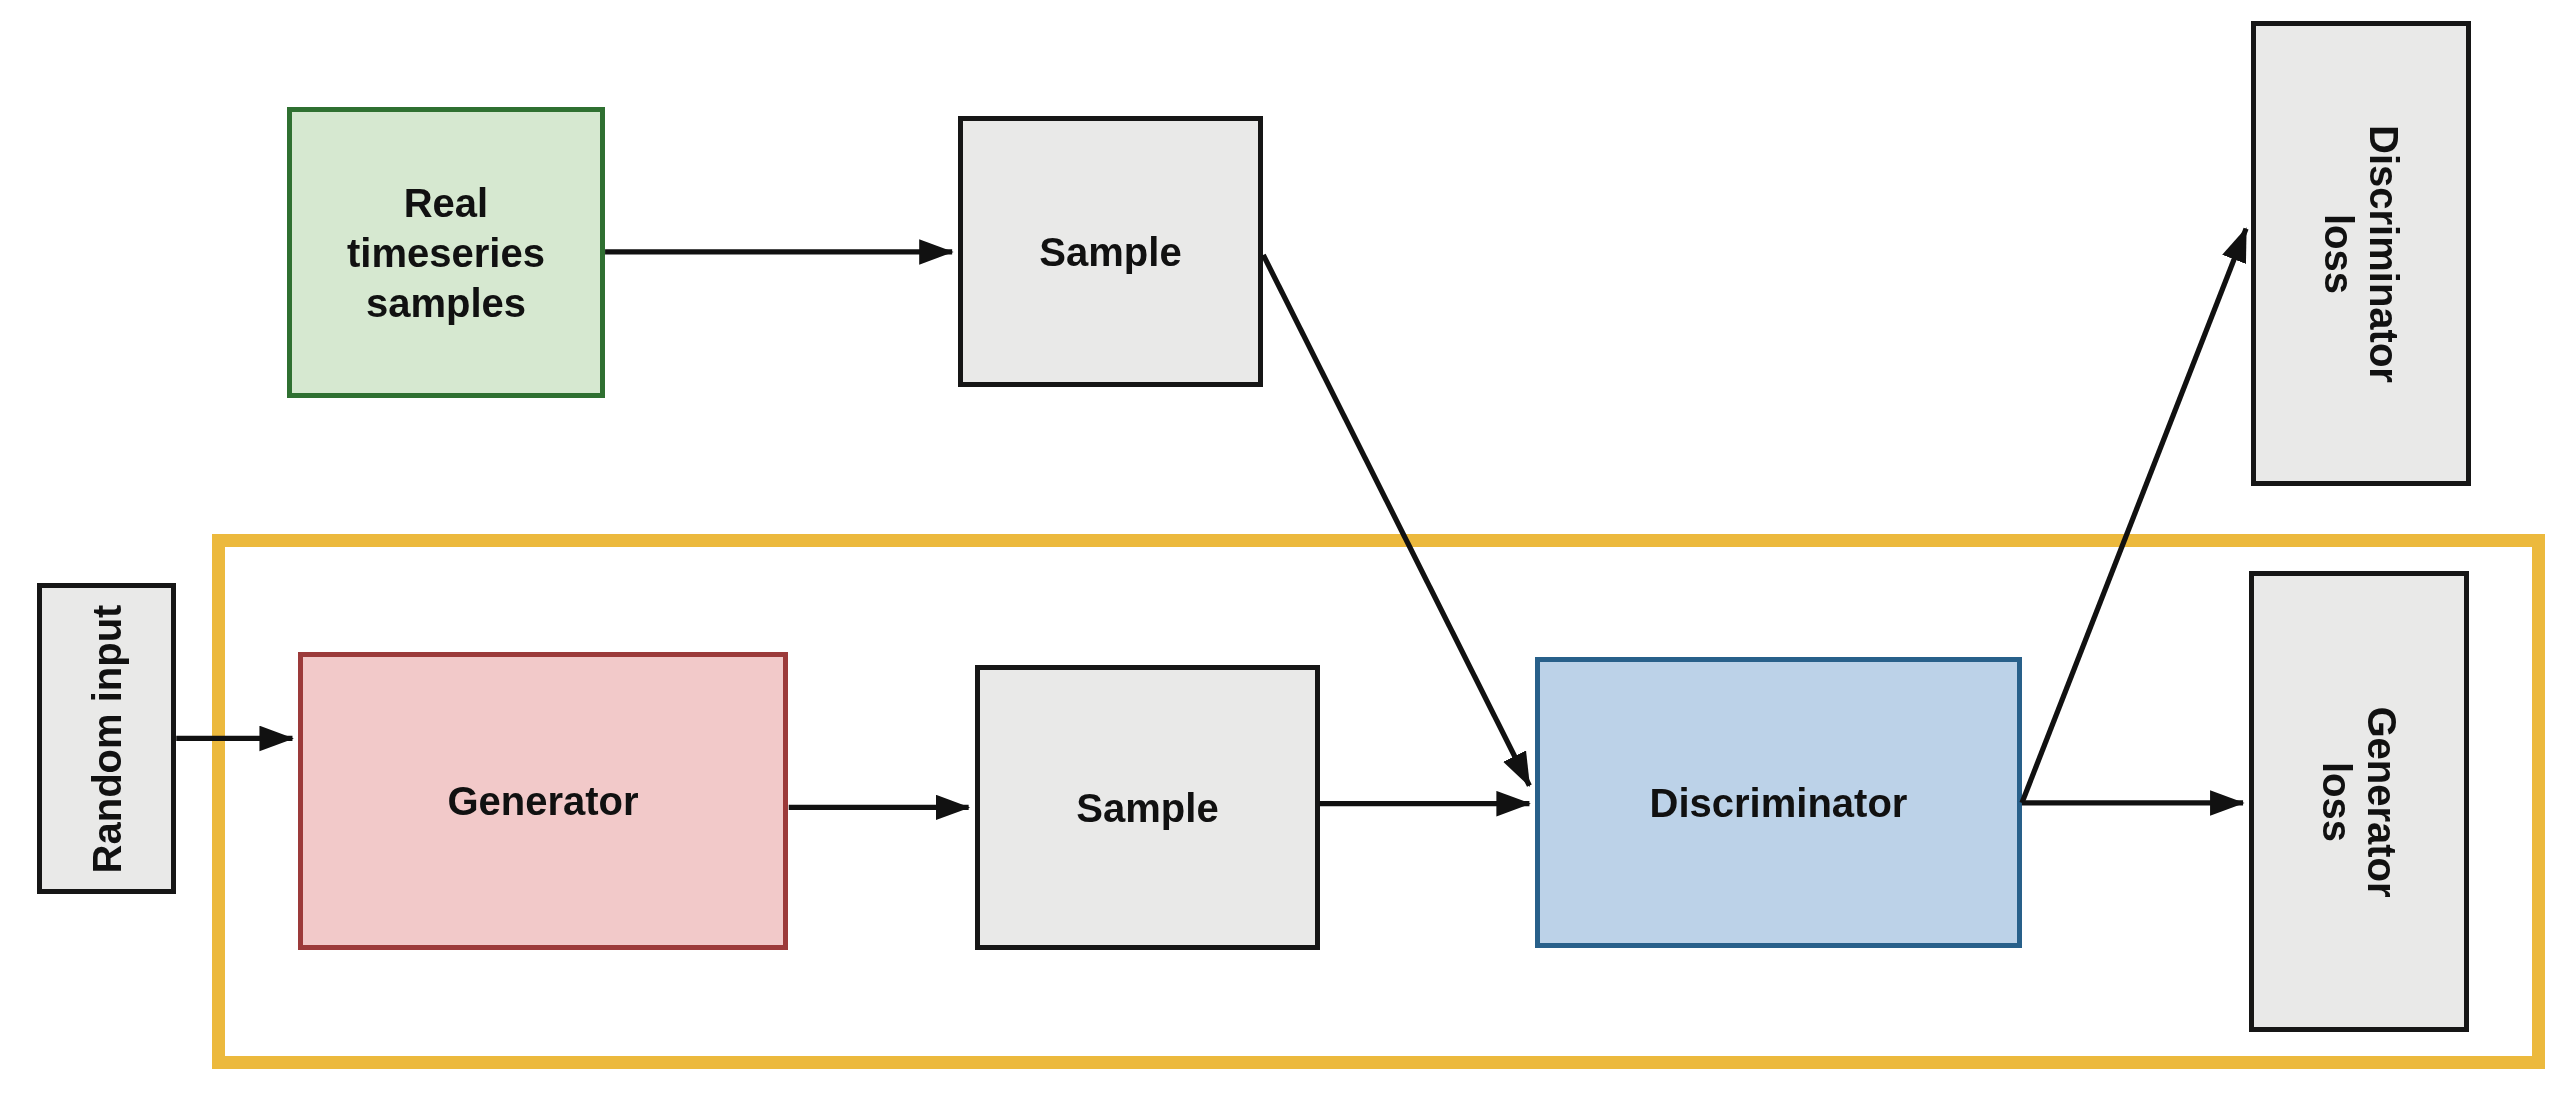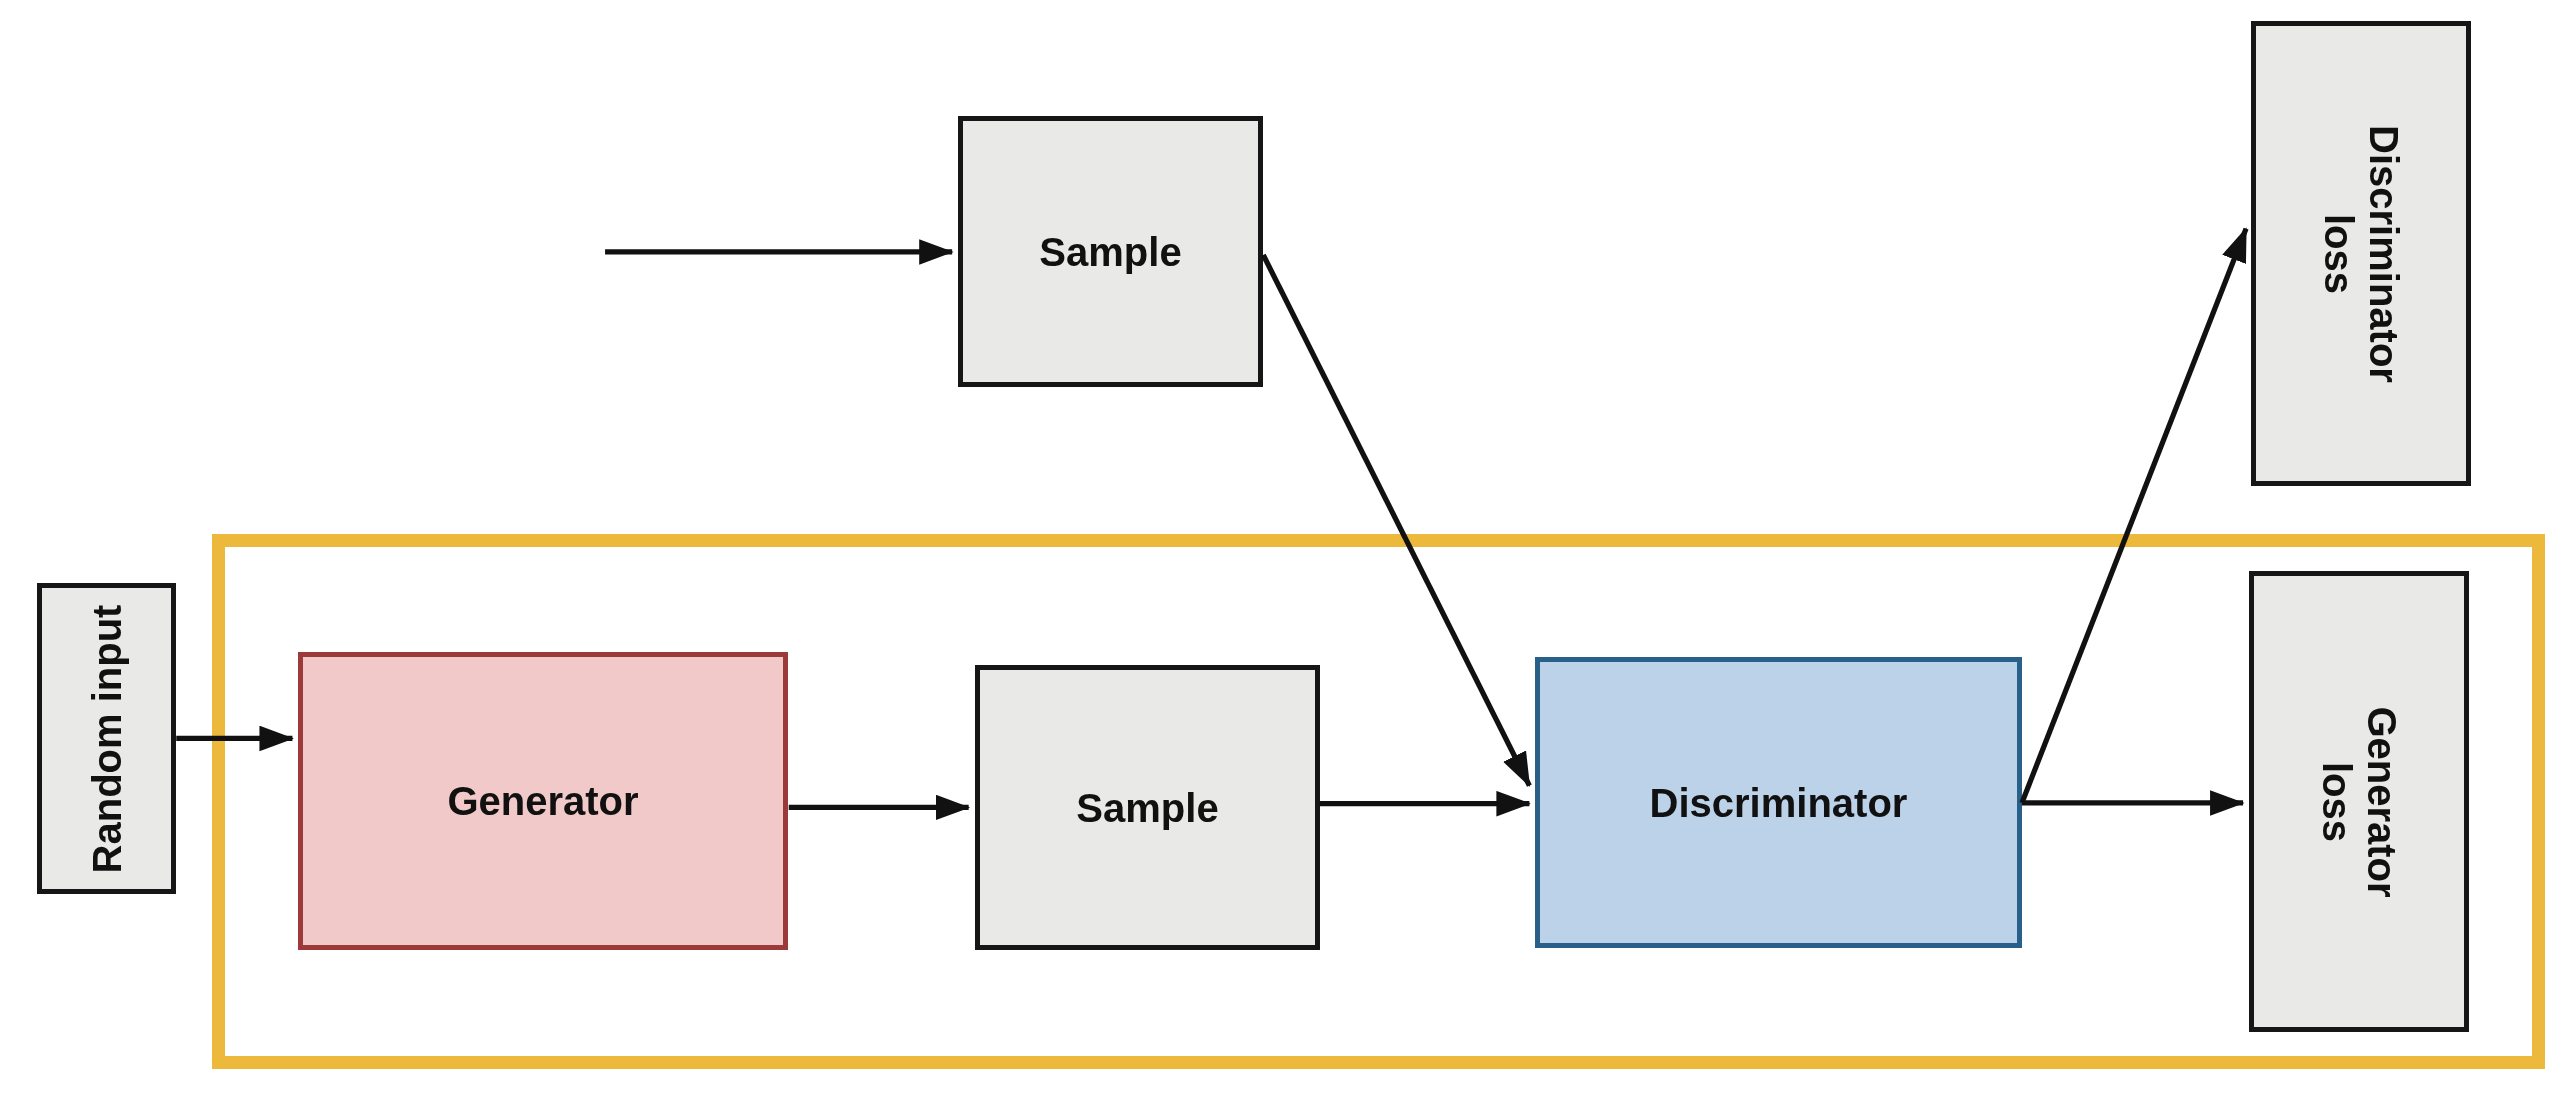--- a/index.html
+++ b/index.html
@@ -70,20 +70,25 @@
   }
   .arrows line { stroke: #111111; stroke-width: 7; }
 </style>
 </head>
 <body>
 
 <div class="canvas">
 
   <div class="loop-rect"></div>
 
+  <div class="node green n-real">
+    <span>Real
+timeseries
+samples</span>
+  </div>
 
   <div class="node gray n-sample-t">
     <span>Sample</span>
   </div>
 
   <div class="node gray n-dloss">
     <div class="rot-wrap">
       <span class="rot rot-cw">Discriminator
 loss</span>
     </div>

